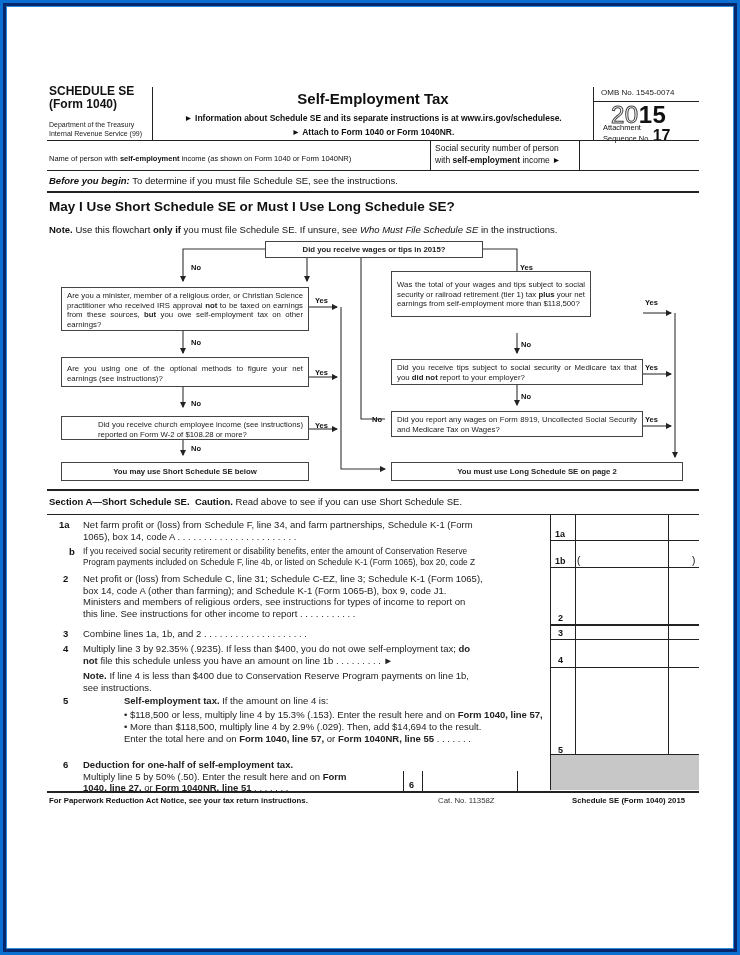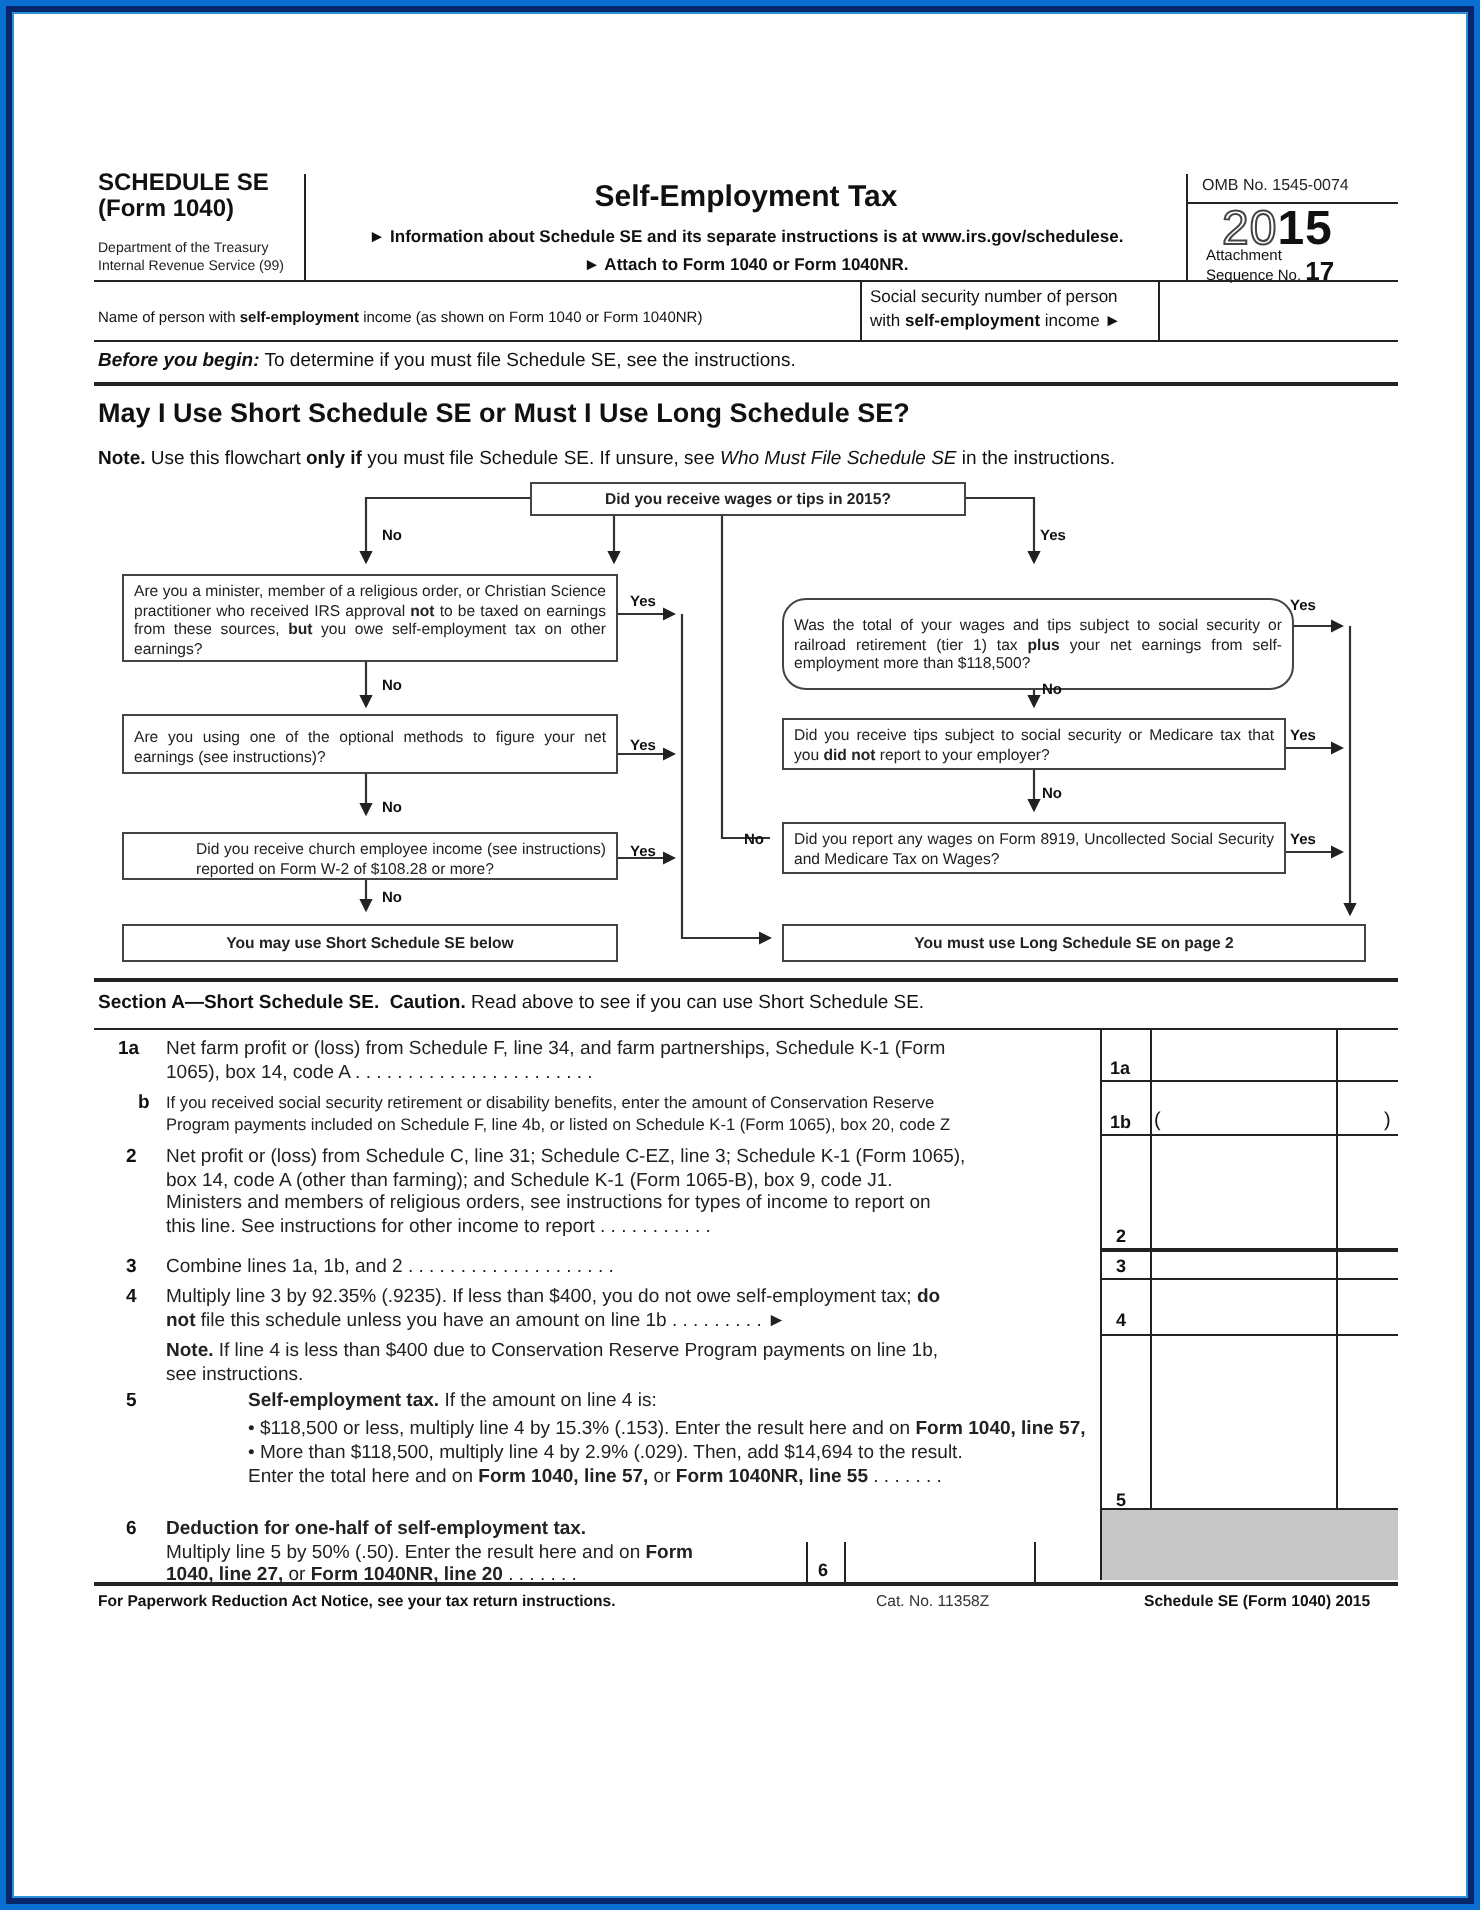--- a/index.html
+++ b/index.html
@@ -15,21 +15,21 @@
 
   
   .sched-title { font-size: 12px; font-weight: bold; line-height: 13px; }
   .dept { font-size: 7px; line-height: 9px; color: #222; }
   .main-title { font-size: 15px; font-weight: bold; text-align: center; }
   .sub-line { font-size: 8.5px; font-weight: bold; text-align: center; }
   .omb { font-size: 8px; color: #222; }
   .year { font-size: 24px; font-weight: bold; letter-spacing: 0.5px; line-height: 24px; }
   .year .outline { color: #fff; -webkit-text-stroke: 1px #444; font-weight: normal; }
   .attach { font-size: 7.5px; line-height: 9px; }
-  .attach .seq { font-size: 13px; font-weight: bold; margin-top: 46px; }
+  .attach .seq { font-size: 16px; font-weight: bold; margin-top: 46px; }
   .small { font-size: 7.5px; margin-top: 12px; }
   .ssn { font-size: 8.5px; line-height: 12px; }
 
   .before { font-size: 9.5px; }
   .h2 { font-size: 13.5px; font-weight: bold; }
   .note { font-size: 9.5px; }
 
   
   .fbox { position: absolute; border: 1px solid #444; background: #fff; font-size: 7.8px; line-height: 9.6px; padding: 3px 5px; text-align: justify; color: #222; }
   .fbox.center { text-align: center; font-weight: bold; display: flex; align-items: center; justify-content: center; }
@@ -122,21 +122,21 @@
     </g>
   </svg>
 
   <div class="fbox center" style="left:258px;top:234px;width:218px;height:17px;">Did you receive wages or tips in 2015?</div>
 
   <div class="fbox" style="left:54px;top:280px;width:248px;height:44px;"><span>Are you a minister, member of a religious order, or Christian Science practitioner who received IRS approval </span><b>not</b><span> to be taxed on earnings from these sources, </span><b>but</b><span> you owe self-employment tax on other earnings?</span></div>
   <div class="fbox" style="left:54px;top:350px;width:248px;height:30px;padding-top:6px;">Are you using one of the optional methods to figure your net earnings (see instructions)?</div>
   <div class="fbox" style="left:54px;top:409px;width:248px;height:24px;padding-left:36px;">Did you receive church employee income (see instructions) reported on Form  W-2 of $108.28 or more?</div>
   <div class="fbox center" style="left:54px;top:455px;width:248px;height:19px;">You may use Short Schedule SE below</div>
 
-  <div class="fbox" style="left:384px;top:292px;width:256px;height:46px;padding-top:8px;border-radius:12px;"><span>Was the total of your wages and tips subject to social security or railroad retirement (tier 1) tax </span><b>plus</b><span> your net earnings from self-employment more than $118,500?</span></div>
+  <div class="fbox" style="left:384px;top:264px;width:200px;height:46px;padding-top:8px;"><span>Was the total of your wages and tips subject to social security or railroad retirement (tier 1) tax </span><b>plus</b><span> your net earnings from self-employment more than $118,500?</span></div>
   <div class="fbox" style="left:384px;top:352px;width:252px;height:26px;"><span>Did you receive tips subject to social security or Medicare tax that you </span><b>did not</b><span> report to your employer?</span></div>
   <div class="fbox" style="left:384px;top:404px;width:252px;height:26px;">Did you report any wages on Form 8919, Uncollected Social Security and Medicare Tax on Wages?</div>
   <div class="fbox center" style="left:384px;top:455px;width:292px;height:19px;">You must use Long Schedule SE on page 2</div>
 
   <div class="flabel" style="left:184px;top:256px;">No</div>
   <div class="flabel" style="left:513px;top:256px;">Yes</div>
   <div class="flabel" style="left:308px;top:289px;">Yes</div>
   <div class="flabel" style="left:184px;top:331px;">No</div>
   <div class="flabel" style="left:308px;top:361px;">Yes</div>
   <div class="flabel" style="left:184px;top:392px;">No</div>
@@ -218,21 +218,21 @@
     <div>• More than $118,500, multiply line 4 by 2.9% (.029). Then, add $14,694 to the result.</div>
     <div><span>Enter the total here and on </span><b>Form 1040, line 57,</b><span> or </span><b>Form 1040NR, line 55</b><span> .  .  .  .  .  .  .</span></div>
   </div>
   <div class="box-label" style="left:551px;top:738px;">5</div>
   <div class="abs" style="left:570px;top:662px;width:90px;height:84px;"></div>
 
   <div class="ln-num" style="left:56px;top:752px;">6</div>
   <div class="ln" style="left:76px;top:752px;width:320px;">
     <div class="b">Deduction for one-half of self-employment tax.</div>
     <div><span>Multiply line 5 by 50% (.50). Enter the result here and on </span><b>Form</b></div>
-    <div><b>1040, line 27,</b><span> or </span><b>Form 1040NR, line 20</b><span> .  .  .  .  .  .  .</span></div>
+    <div><b>1040, line 27,</b><span> or </span><b>Form 1040NR, line 51</b><span> .  .  .  .  .  .  .</span></div>
   </div>
   <div class="vline" style="left:396px;top:764px;height:20px;"></div>
   <div class="vline" style="left:415px;top:764px;height:20px;"></div>
   <div class="vline" style="left:510px;top:764px;height:20px;"></div>
   <div class="box-label" style="left:402px;top:773px;">6</div>
   <div class="abs" style="left:417px;top:765px;width:92px;height:18px;"></div>
 
   <div class="hline" style="left:40px;top:784px;width:652px;height:2px;"></div>
 
   <div class="abs footer b" style="left:42px;top:789px;">For Paperwork Reduction Act Notice, see your tax return instructions.</div>

